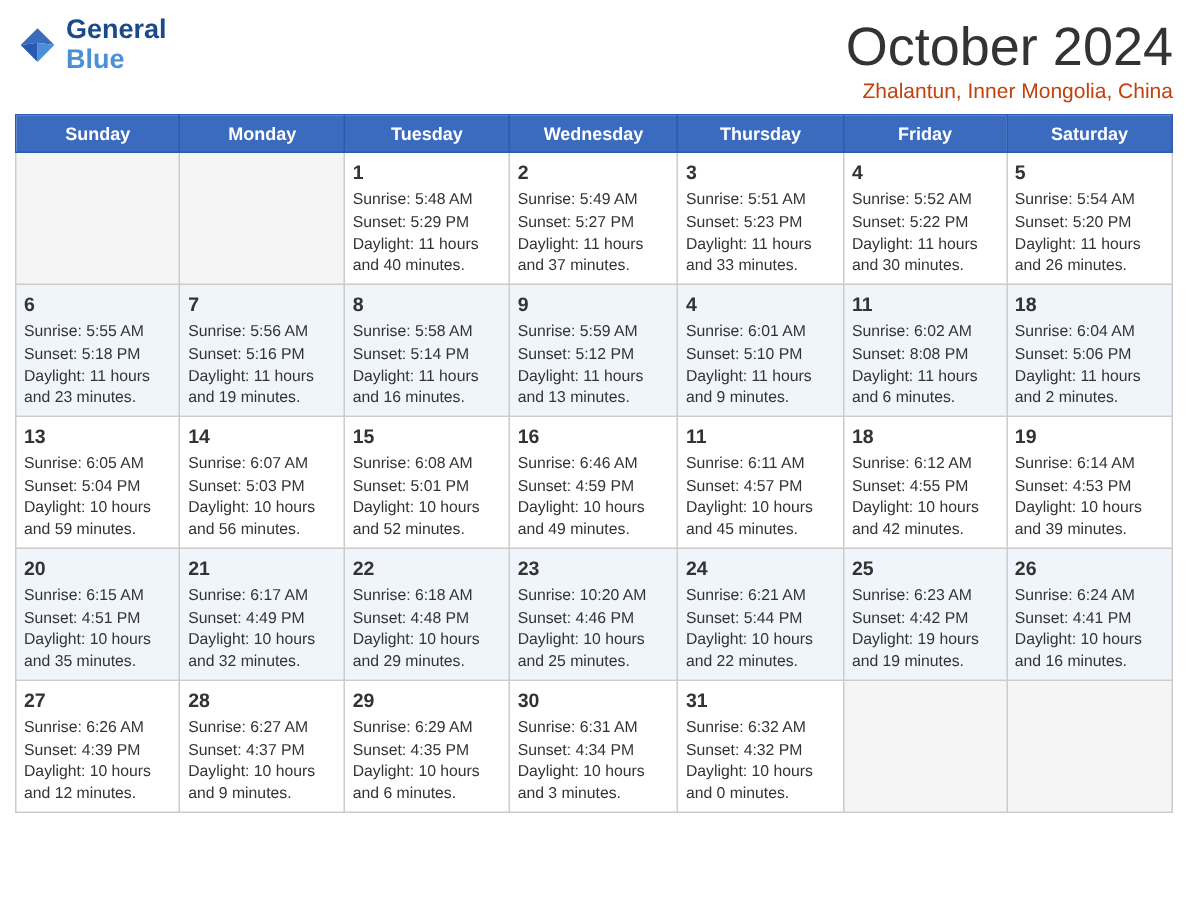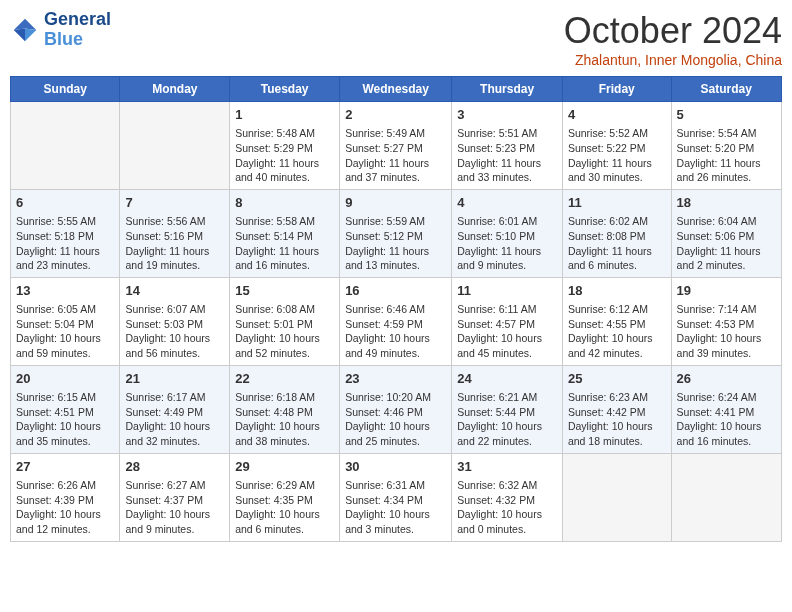--- a/index.html
+++ b/index.html
@@ -233,21 +233,21 @@
           <div>Daylight: 10 hours and 45 minutes.</div>
         </td>
         <td>
           <span class="day-number">18</span>
           <div>Sunrise: 6:12 AM</div>
           <div>Sunset: 4:55 PM</div>
           <div>Daylight: 10 hours and 42 minutes.</div>
         </td>
         <td>
           <span class="day-number">19</span>
-          <div>Sunrise: 7:14 AM</div>
+          <div>Sunrise: 6:14 AM</div>
           <div>Sunset: 4:53 PM</div>
           <div>Daylight: 10 hours and 39 minutes.</div>
         </td>
       </tr>
       <tr>
         <td>
           <span class="day-number">20</span>
           <div>Sunrise: 6:15 AM</div>
           <div>Sunset: 4:51 PM</div>
           <div>Daylight: 10 hours and 35 minutes.</div>
@@ -255,39 +255,39 @@
         <td>
           <span class="day-number">21</span>
           <div>Sunrise: 6:17 AM</div>
           <div>Sunset: 4:49 PM</div>
           <div>Daylight: 10 hours and 32 minutes.</div>
         </td>
         <td>
           <span class="day-number">22</span>
           <div>Sunrise: 6:18 AM</div>
           <div>Sunset: 4:48 PM</div>
-          <div>Daylight: 10 hours and 38 minutes.</div>
+          <div>Daylight: 10 hours and 29 minutes.</div>
         </td>
         <td>
           <span class="day-number">23</span>
           <div>Sunrise: 10:20 AM</div>
           <div>Sunset: 4:46 PM</div>
           <div>Daylight: 10 hours and 25 minutes.</div>
         </td>
         <td>
           <span class="day-number">24</span>
           <div>Sunrise: 6:21 AM</div>
           <div>Sunset: 5:44 PM</div>
           <div>Daylight: 10 hours and 22 minutes.</div>
         </td>
         <td>
           <span class="day-number">25</span>
           <div>Sunrise: 6:23 AM</div>
           <div>Sunset: 4:42 PM</div>
-          <div>Daylight: 10 hours and 18 minutes.</div>
+          <div>Daylight: 19 hours and 19 minutes.</div>
         </td>
         <td>
           <span class="day-number">26</span>
           <div>Sunrise: 6:24 AM</div>
           <div>Sunset: 4:41 PM</div>
           <div>Daylight: 10 hours and 16 minutes.</div>
         </td>
       </tr>
       <tr>
         <td>

